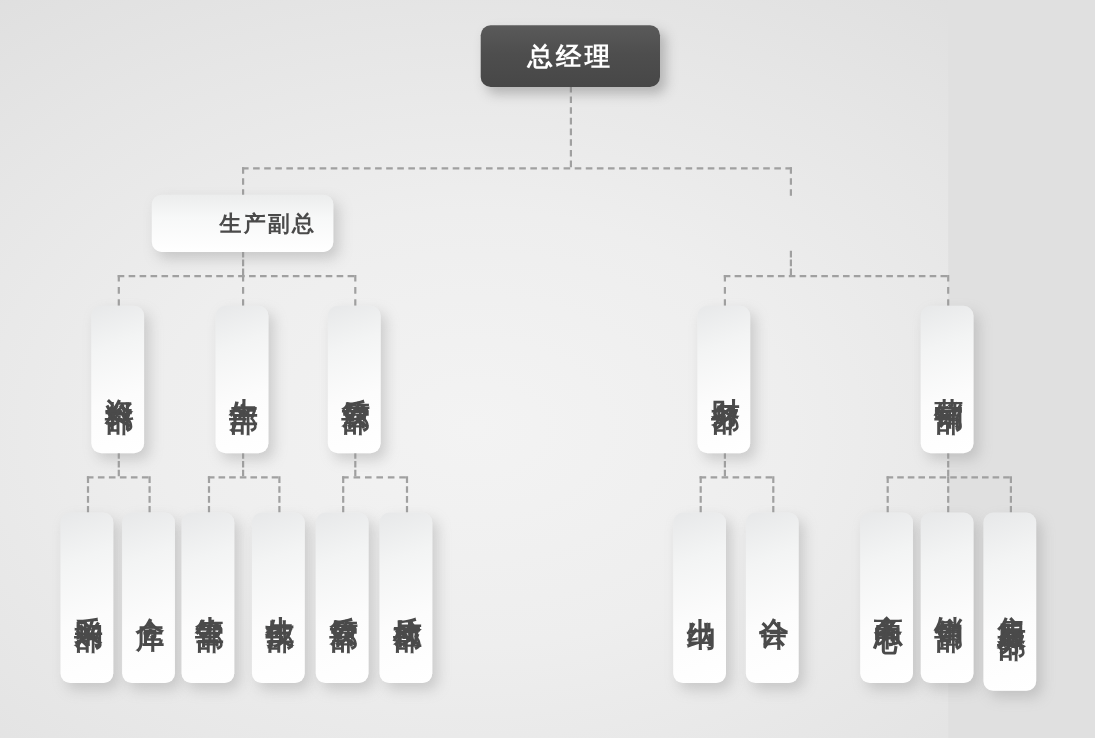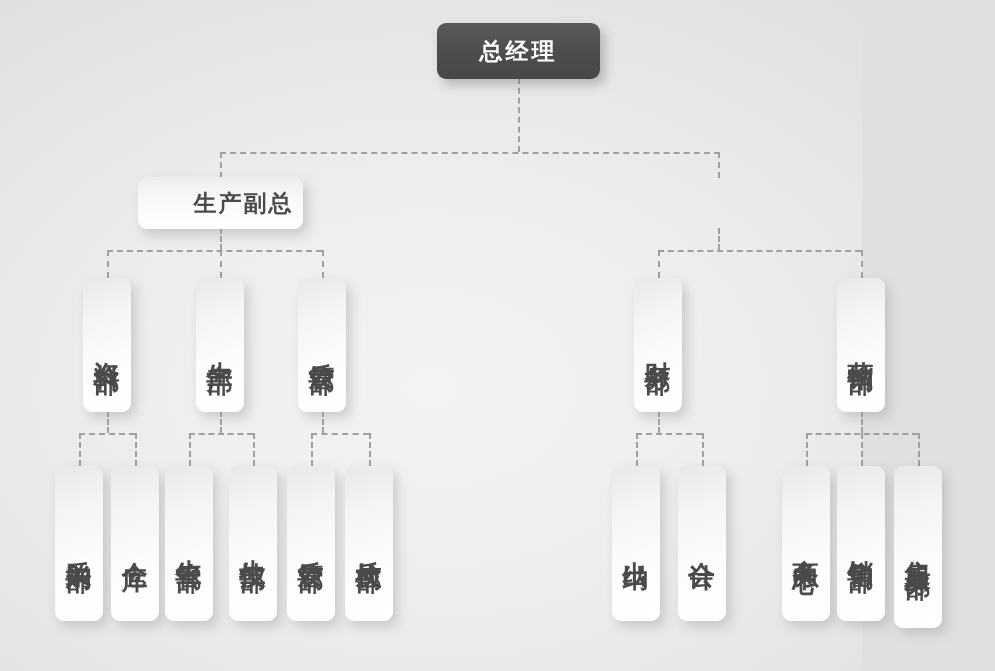--- a/index.html
+++ b/index.html
@@ -8,20 +8,21 @@
     font-family: "DejaVu Sans", "Liberation Sans", sans-serif;
     background: #e0e0e0;
     overflow: hidden;
   }
   #chart {
     position: relative;
     width: 862px;
     height: 671px;
     background:
       radial-gradient(ellipse 760px 520px at 50% 58%, #f3f3f3 0%, #eeeeee 38%, #e6e6e6 70%, #dedede 100%);
+    font-family: Liberation Mono, monospace;
   }
 
   
   .conn { position:absolute; }
   .conn.v {
     width:0;
     border-left: 2px dashed #a0a0a0;
   }
   .conn.h {
     height:0;
@@ -45,21 +46,21 @@
     color: #ffffff;
     font-size: 23px;
     font-weight: 700;
     letter-spacing: 3px;
     box-shadow: 5px 6px 11px rgba(120,120,120,0.45);
   }
 
   
   .node.pill {
     background: linear-gradient(180deg, #eceded 0%, #f7f8f8 40%, #ffffff 100%);
-    font-size: 23px;
+    font-size: 20px;
     font-weight: 700;
     letter-spacing: 2px;
     box-shadow: 5px 6px 12px rgba(150,150,150,0.42);
     padding-left: 46px;
   }
 
   
   .node.vcard {
     background: linear-gradient(160deg, #e7e8e9 0%, #f3f4f4 28%, #fcfcfc 62%, #ffffff 100%);
     box-shadow: 5px 6px 12px rgba(150,150,150,0.40);

